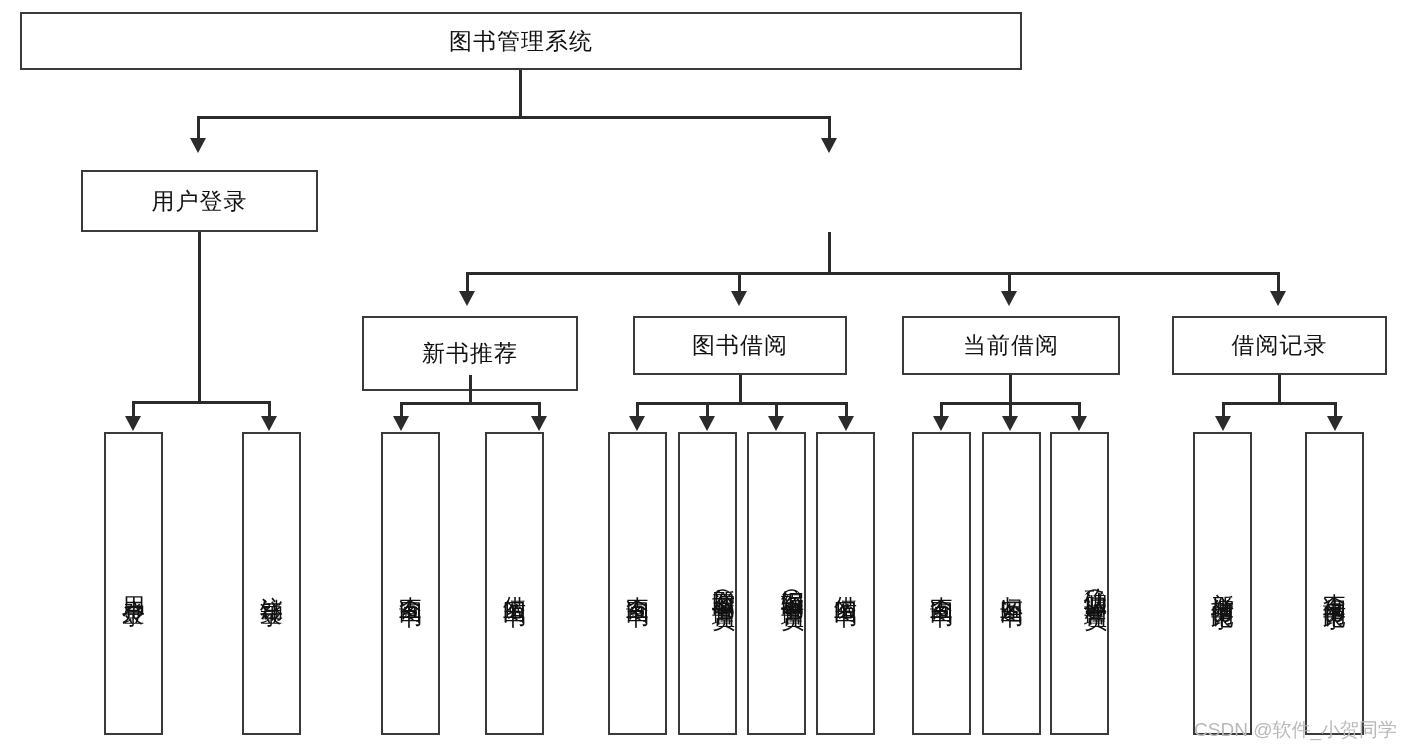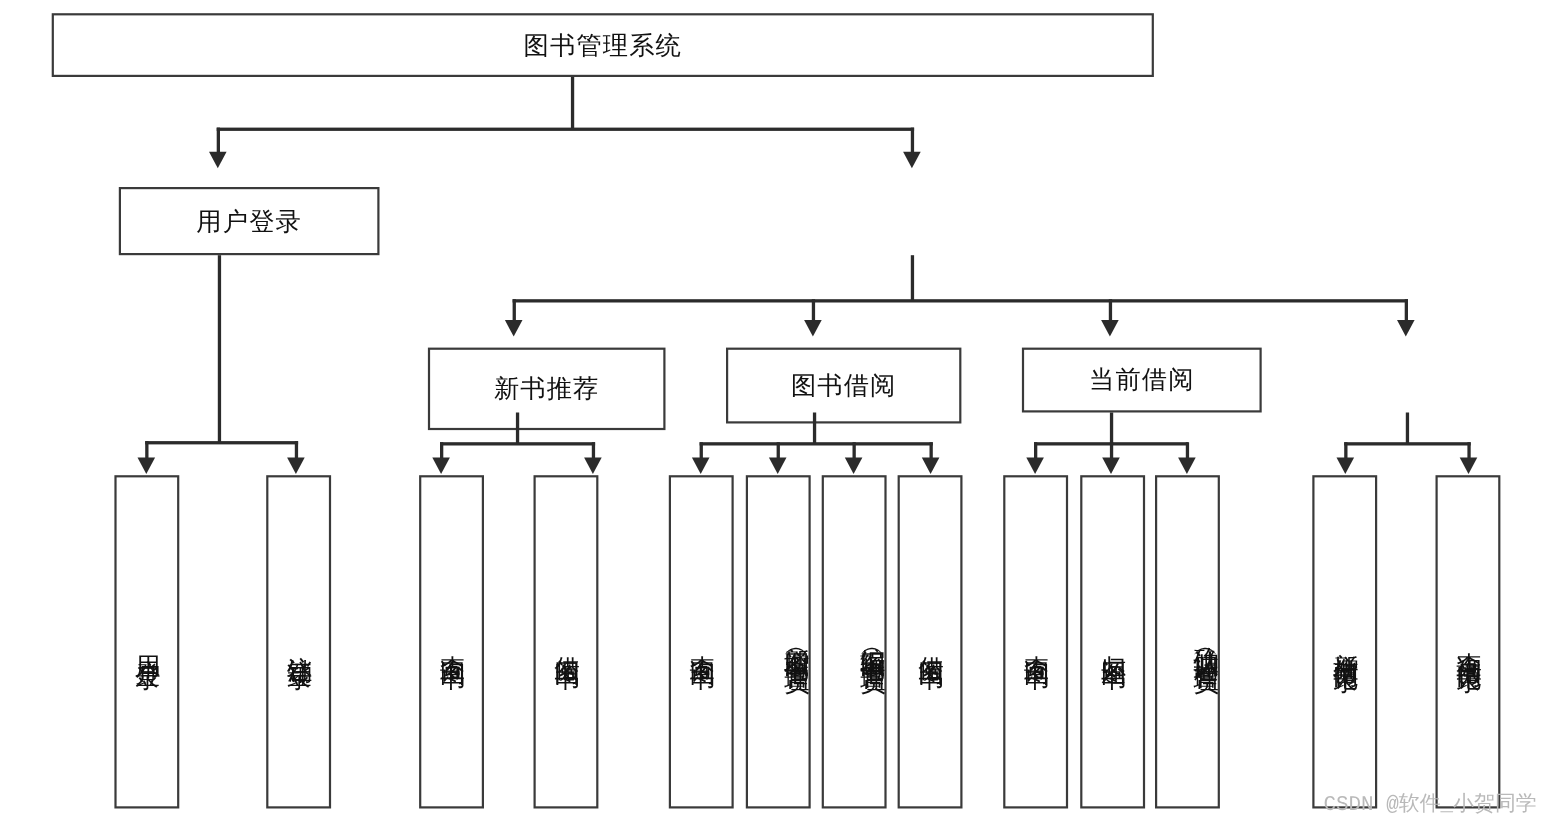--- a/index.html
+++ b/index.html
@@ -22,21 +22,20 @@
     background: #ffffff;
     border: 2.5px solid #3a3a3a;
     display: flex;
     align-items: center;
     justify-content: center;
     color: #111111;
   }
   .node.h-node {
     font-size: 23px;
     letter-spacing: 1px;
-    margin-left: 27px;
   }
   .node.v-node {
     font-size: 23px;
     writing-mode: vertical-rl;
     text-orientation: upright;
     letter-spacing: 3px;
     line-height: 1;
     padding: 2px 0;
   }
   .node.v-node .vtext {
@@ -65,21 +64,21 @@
     border-top: 15px solid #2b2b2b;
   }
   
   #watermark {
     position: absolute;
     right: 8px;
     bottom: 4px;
     font-size: 19px;
     color: #b9b9b9;
     white-space: nowrap;
-    font-family: Liberation Mono, monospace;
+    font-family: Liberation Sans, sans-serif;
   }
 </style>
 </head>
 <body>
 
 <div id="canvas">
 
   <div class="node h-node" style="left:20px; top:12px; width:1002px; height:58px;">图书管理系统</div>
 
   <div class="ln v" style="left:519px; top:70px; width:3px; height:48px;"></div>
@@ -103,22 +102,23 @@
   <div class="ln v" style="left:466px; top:272px; width:3px; height:22px;"></div>
   <div class="ln v" style="left:738px; top:272px; width:3px; height:22px;"></div>
   <div class="ln v" style="left:1008px; top:272px; width:3px; height:22px;"></div>
   <div class="ln v" style="left:1277px; top:272px; width:3px; height:22px;"></div>
   <div class="arrow" style="left:459px; top:291px;"></div>
   <div class="arrow" style="left:731px; top:291px;"></div>
   <div class="arrow" style="left:1001px; top:291px;"></div>
   <div class="arrow" style="left:1270px; top:291px;"></div>
 
   <div class="node h-node" style="left:362px; top:316px; width:216px; height:75px;">新书推荐</div>
-  <div class="node h-node" style="left:633px; top:316px; width:214px; height:69px;">图书借阅</div>
+  <div class="node h-node" style="left:633px; top:316px; width:214px; height:59px;">图书借阅</div>
   <div class="node h-node" style="left:902px; top:316px; width:218px; height:59px;text-align:center;">当前借阅</div>
+  <div class="node h-node" style="left:1172px; top:316px; width:215px; height:59px;">借阅记录</div>
 
   <div class="ln v" style="left:469px; top:375px; width:3px; height:29px;"></div>
   <div class="ln h" style="left:400px; top:402px; width:141px; height:3px;"></div>
   <div class="ln v" style="left:400px; top:402px; width:3px; height:17px;"></div>
   <div class="ln v" style="left:538px; top:402px; width:3px; height:17px;"></div>
   <div class="arrow" style="left:393px; top:416px;"></div>
   <div class="arrow" style="left:531px; top:416px;"></div>
 
   <div class="ln v" style="left:739px; top:375px; width:3px; height:29px;"></div>
   <div class="ln h" style="left:636px; top:402px; width:212px; height:3px;"></div>

